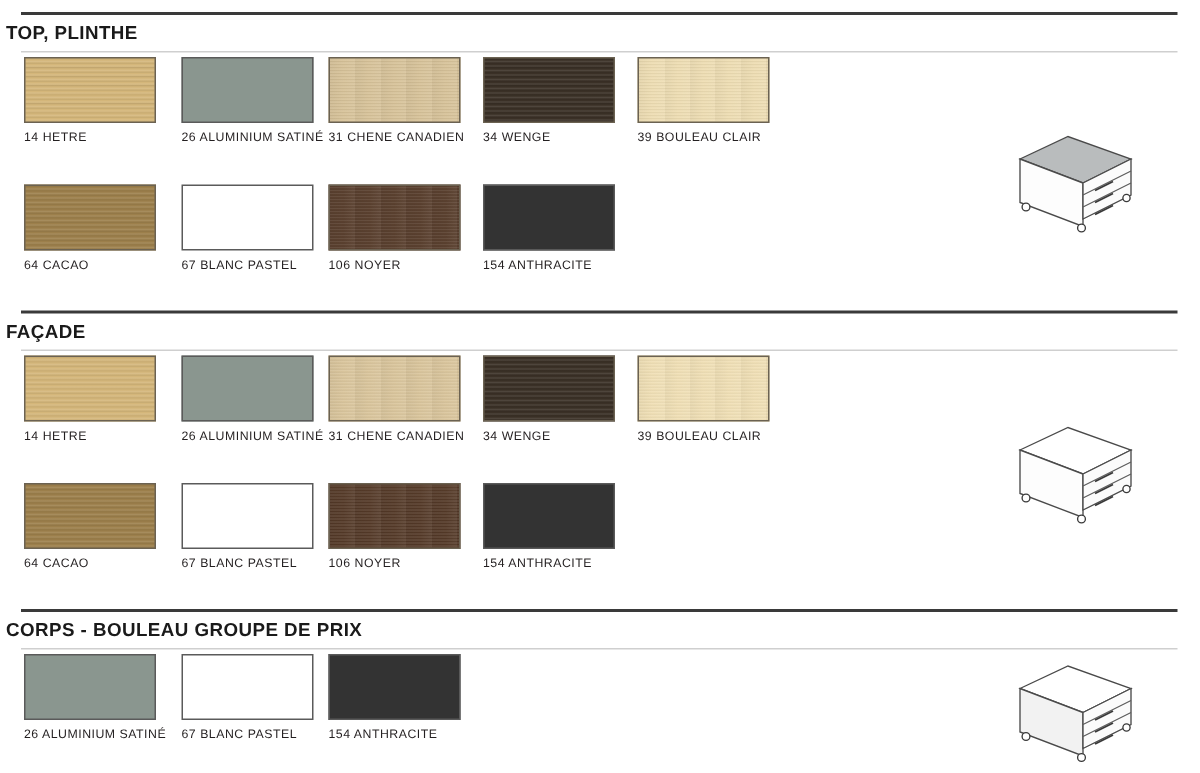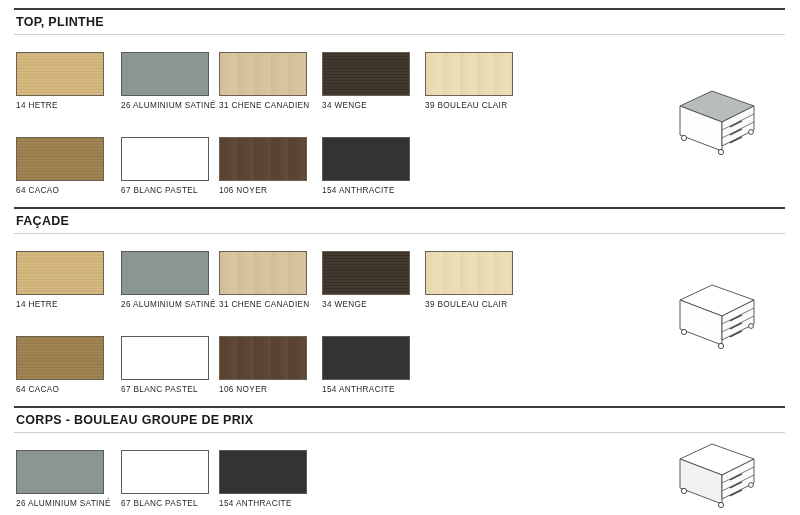--- a/index.html
+++ b/index.html
@@ -40,40 +40,39 @@
   .rule-bottom {
     position: absolute;
     left: 14px;
     width: 771px;
     height: 1px;
     background: #cfcfcf;
     top: 26px;
   }
   .section-title {
     position: absolute;
-    left: 16px;
+    left: 4px;
     top: 5px;
     font-size: 12.5px;
     font-weight: bold;
     letter-spacing: 0.3px;
     line-height: 18px;
     white-space: nowrap;
     color: #1a1a1a;
   }
 
   
   .swatch-row {
     position: absolute;
     left: 0;
     width: 800px;
   }
   .swatch-cell {
     position: absolute;
     width: 180px;
-    margin-top: 14px;
   }
   .swatch {
     width: 88px;
     height: 44px;
     border: 1px solid #6b6252;
     box-sizing: border-box;
     position: relative;
     overflow: hidden;
   }
   .swatch.flat {

